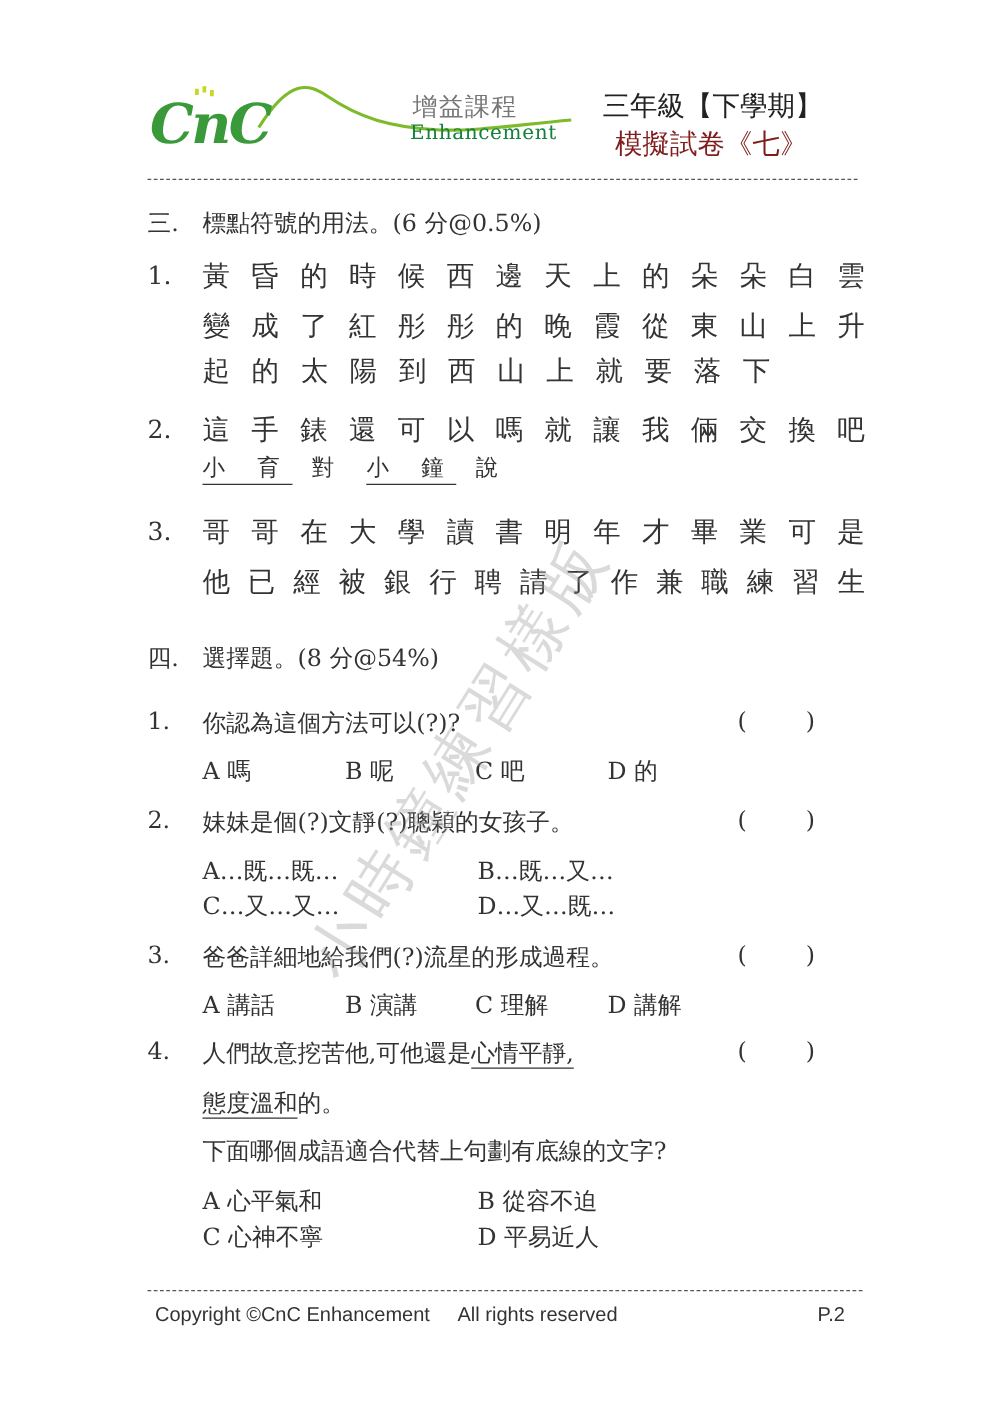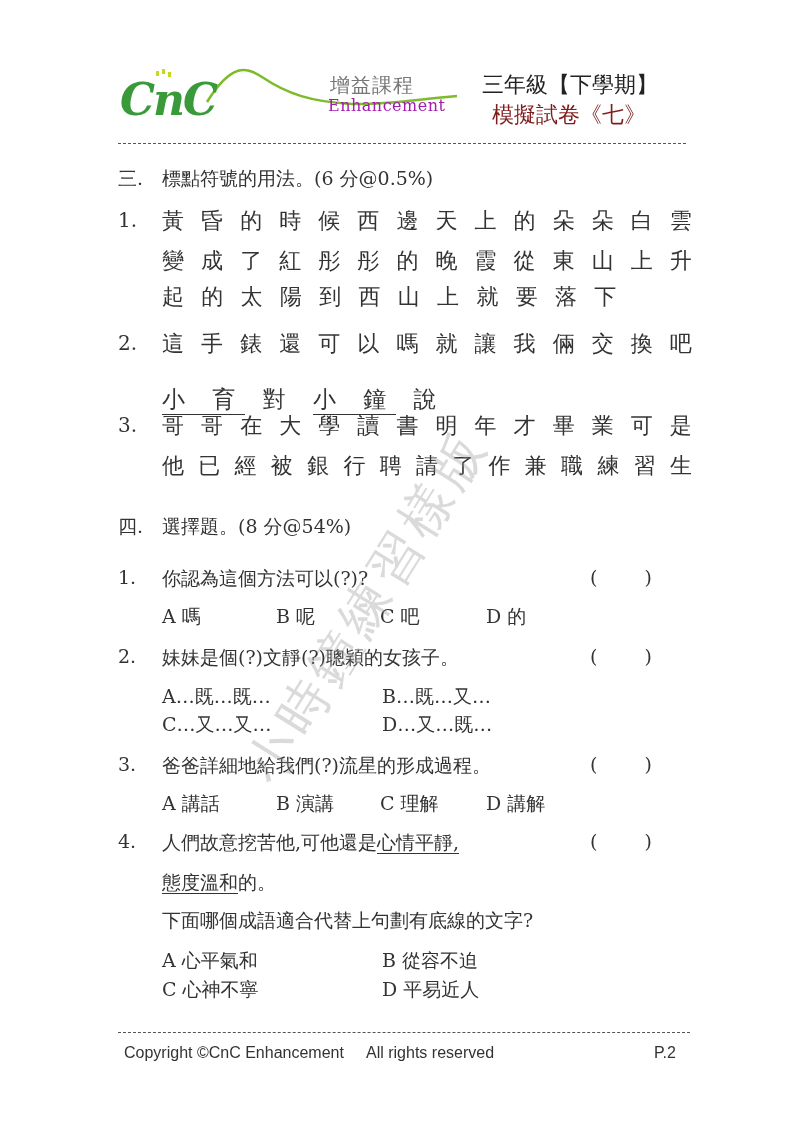--- a/index.html
+++ b/index.html
@@ -8,21 +8,21 @@
     .page { position: absolute; left: 0; top: 0; width: 688px; height: 1131px; }
 
     
     .logo { position: absolute; left: 112px; top: 62px; width: 360px; height: 70px; }
     .logo-text { position: absolute; left: 8px; top: 12px; font-family: "DejaVu Serif", serif;
                  font-style: italic; font-weight: bold; font-size: 44px; color: #3a9a3a; letter-spacing: -2px; }
     .logo-svg { position: absolute; left: 0; top: 0; }
     .brand-cn { position: absolute; left: 330px; top: 72px; font-family: "DejaVu Sans", sans-serif;
                 font-size: 20px; color: #777; letter-spacing: 1px; }
     .brand-en { position: absolute; left: 328px; top: 96px; font-family: "DejaVu Serif", serif;
-                font-size: 16px; color: #a21caf; letter-spacing: 0.5px; }
+                font-size: 16px; color: #15803d; letter-spacing: 0.5px; }
     .title1 { position: absolute; left: 482px; top: 70px; font-size: 22px; color: #222; font-family: "DejaVu Sans", sans-serif; }
     .title2 { position: absolute; left: 492px; top: 100px; font-size: 22px; color: #7f1d1d; font-family: "DejaVu Sans", sans-serif; }
     .dash { position: absolute; left: 118px; width: 568px; border-top: 1px dashed #555; height: 0; }
 
     
     .sec-head { position: absolute; left: 118px; font-size: 19px; color: #333; }
     .sec-head .num { display: inline-block; width: 44px; }
     .qnum { position: absolute; left: 118px; font-size: 20px; color: #333; }
     .spaced { position: absolute; left: 162px; width: 530px; font-size: 22px; color: #333;
               display: flex; justify-content: space-between; }
@@ -127,21 +127,21 @@
       <span>以</span>
       <span>嗎</span>
       <span>就</span>
       <span>讓</span>
       <span>我</span>
       <span>倆</span>
       <span>交</span>
       <span>換</span>
       <span>吧</span>
     </div>
-  <div class="line" style="top:384px; font-size:23px; letter-spacing:10px;">
+  <div class="line" style="top:362px; font-size:18px; letter-spacing:10px;">
     <span class="u-wrap">小 育</span>
     <span>對</span>
     <span class="u-wrap">小 鐘</span>
     <span>說</span>
   </div>
 
   <div class="qnum" style="top:413px;">3.</div>
   <div class="spaced" style="top:411px;" id="s3q3l1">
       <span>哥</span>
       <span>哥</span>

